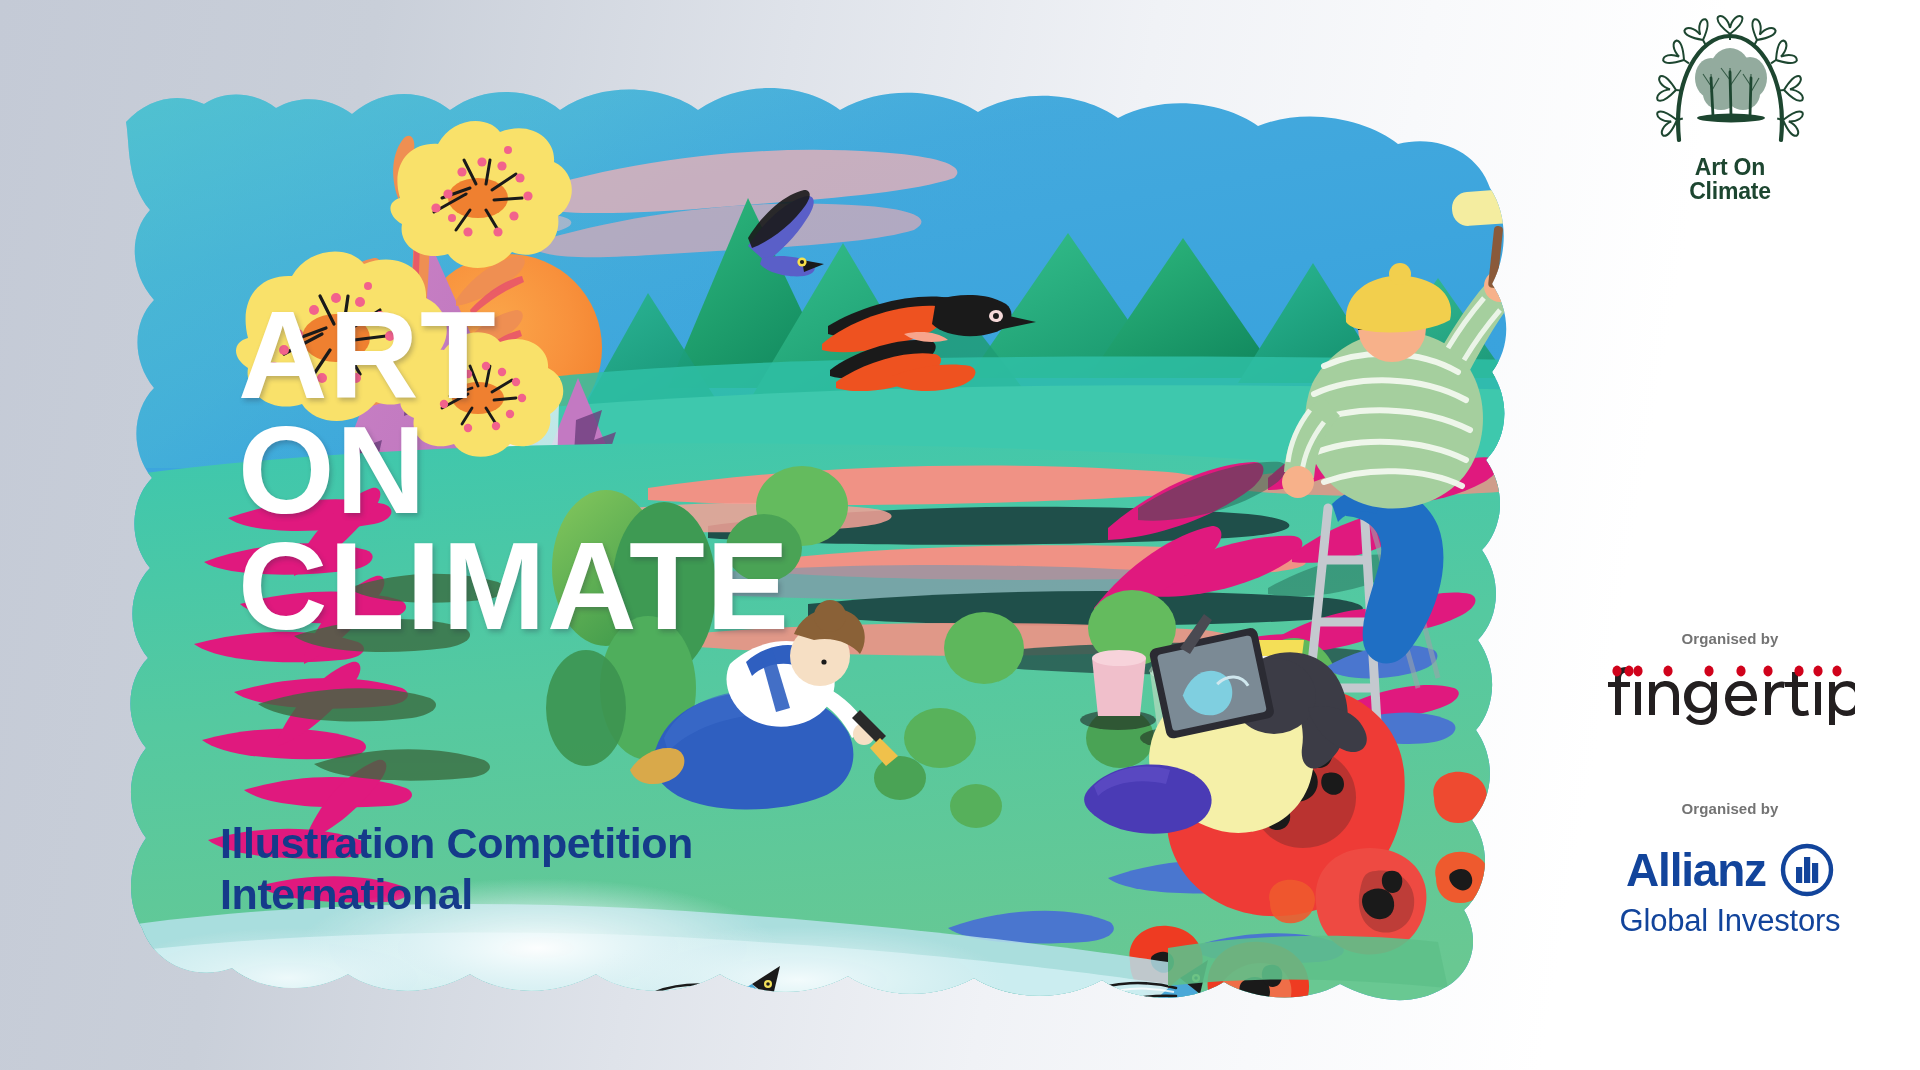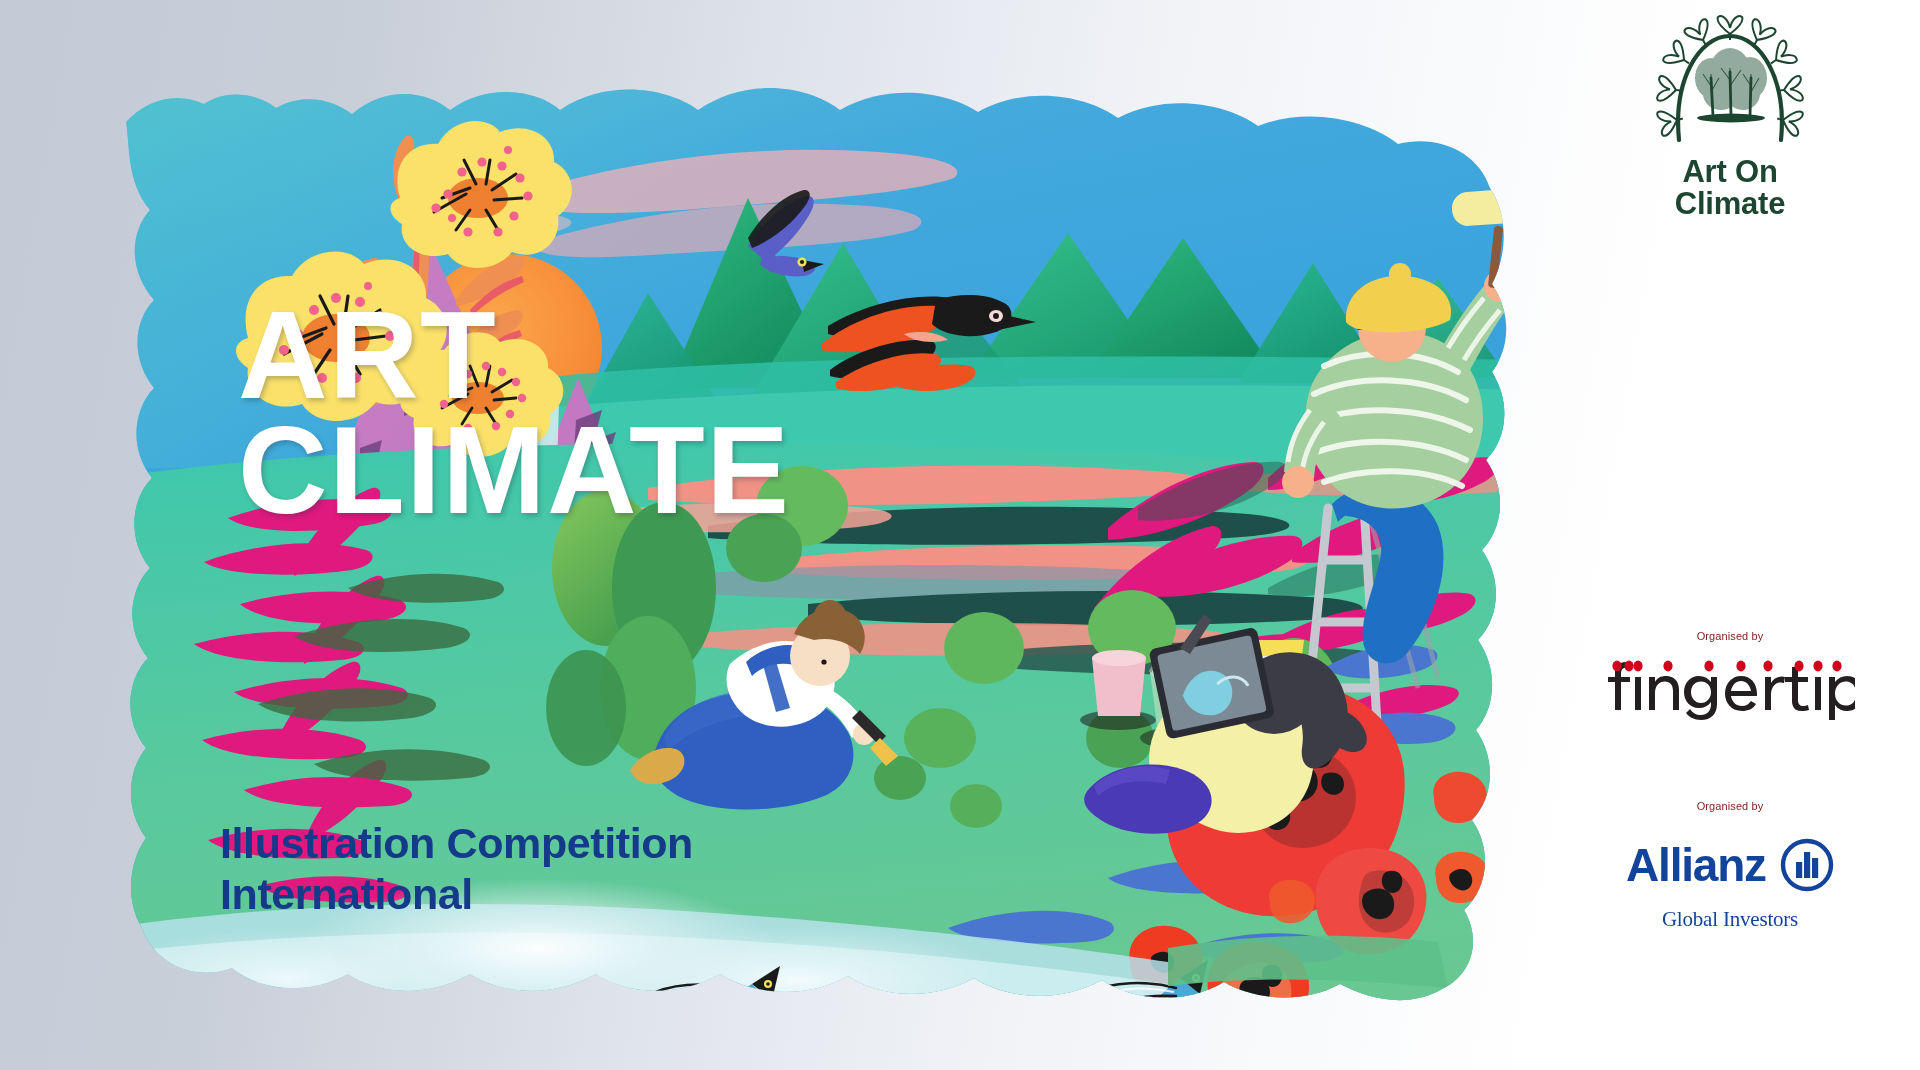--- a/index.html
+++ b/index.html
@@ -16,38 +16,38 @@
   }
   #art{ position:absolute; inset:0; }
 
   
   #rail{
     position:absolute; left:1540px; top:0; width:380px; height:1070px;
   }
   .rail-logo-top{ position:absolute; left:0; top:14px; width:380px; text-align:center; }
   .aoc-mark{ width:150px; height:140px; display:block; margin:0 auto; }
   .aoc-word{
-    font-size:31px; font-weight:bold; color:#1d4630; line-height:1.04;
+    font-size:23px; font-weight:bold; color:#1d4630; line-height:1.04;
     letter-spacing:-0.2px; margin-top:2px;
   }
 
   .credit-block{ position:absolute; left:0; width:380px; text-align:center; }
   #organised-block{ top:630px; }
   #sponsored-block{ top:800px; }
   .credit-label{
-    font-size:11px; color:#7f1d1d; font-weight:400; letter-spacing:.1px;
+    font-size:15px; color:#737373; font-weight:700; letter-spacing:.1px;
   }
   .fingertips-wrap{ margin-top:16px; }
   .allianz-wrap{ margin-top:26px; }
   .allianz-row{ display:flex; align-items:center; justify-content:center; gap:14px; }
   .allianz-name{
     font-size:46px; font-weight:bold; color:#12449b; letter-spacing:-1.2px; line-height:1;
   }
   .allianz-sub{
-    font-size:21px; color:#12449b; letter-spacing:-.2px; margin-top:15px; font-weight:400;font-family:Liberation Serif, serif;
+    font-size:31px; color:#12449b; letter-spacing:-.2px; margin-top:6px; font-weight:400;
   }
 
   
   .poster-title{
     position:absolute; left:130px; top:250px; width:740px;
     font-size:124px; font-weight:bold; color:#ffffff; line-height:0.93;
     letter-spacing:1.5px; z-index:40;
     text-shadow:2px 3px 5px rgba(40,40,60,.28);
   }
   .poster-title div{ white-space:nowrap; }
@@ -648,20 +648,21 @@
 
       <g fill="#5ec08a">
         <path d="M 1060,900 C 1140,886 1240,884 1330,894 L 1340,940 C 1240,930 1140,928 1060,938 Z" opacity="0.9"></path>
       </g>
 
     </g>
   </svg>
 
   <div class="poster-title">
     <div>ART</div>
+    <div>ON</div>
     <div>CLIMATE</div>
   </div>
 
   <div class="poster-sub">
     <div>Illustration Competition</div>
     <div>International</div>
   </div>
 </div>
 
 <div id="rail">

